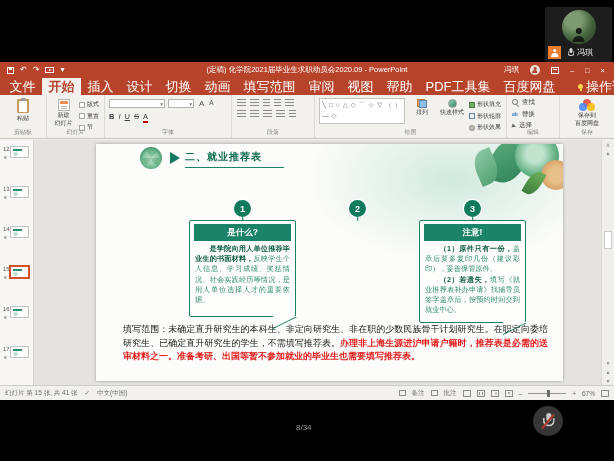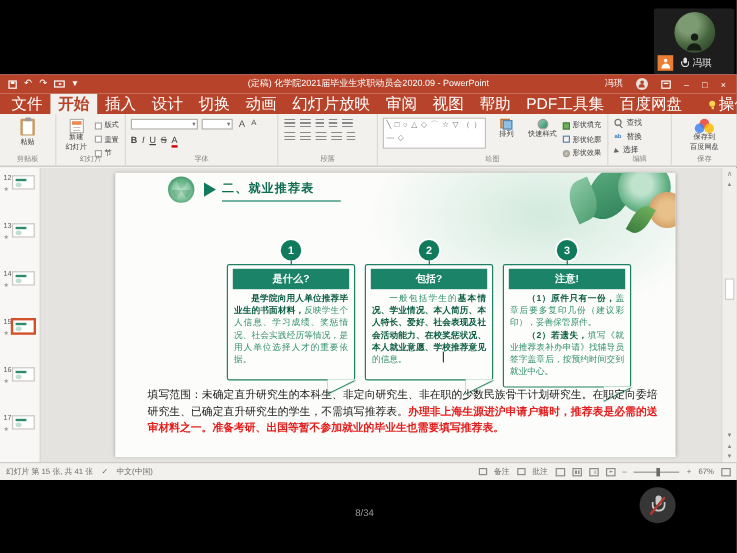--- a/index.html
+++ b/index.html
@@ -214,21 +214,21 @@
     </div>
   </div>
 
   <div class="tabs">
     <span class="tab">文件</span>
     <span class="tab active">开始</span>
     <span class="tab">插入</span>
     <span class="tab">设计</span>
     <span class="tab">切换</span>
     <span class="tab">动画</span>
-    <span class="tab">幻灯片放映</span>
+    <span class="tab">填写范围</span>
     <span class="tab">审阅</span>
     <span class="tab">视图</span>
     <span class="tab">帮助</span>
     <span class="tab">PDF工具集</span>
     <span class="tab">百度网盘</span>
     <span class="tellme">
       <span class="bulb"></span>
       <span>操作说明搜索</span>
     </span>
     <span class="share">
@@ -436,30 +436,20 @@
               <p>
             <b>是学院向用人单位推荐毕业生的书面材料，</b><span>反映学生个人信息、学习成绩、奖惩情况、社会实践经历等情况，是用人单位选择人才的重要依据。</span>
           </p>
             </div>
           <div class="fold"></div>
         </div>
       </div>
 
       <div class="cardwrap cw2">
         <div class="cardnum">2</div>
-        <div class="card">
-          <div class="card-h">包括?</div>
-          <div class="card-b">
-              <p>
-            <span>一般包括学生的</span><b>基本情况、学业情况、本人简历、本人特长、爱好、社会表现及社会活动能力、在校奖惩状况、本人就业意愿、学校推荐意见</b><span>的信息。</span>
-          </p>
-            </div>
-          <div class="ibeam"></div>
-          <div class="fold"></div>
-        </div>
       </div>
 
       <div class="cardwrap cw3">
         <div class="cardnum">3</div>
         <div class="card">
           <div class="card-h">注意!</div>
           <div class="card-b">
             <p><b>（1）原件只有一份，</b><span>盖章后要多复印几份（建议彩印），妥善保管原件。</span></p>
             <p><b>（2）若遗失，</b><span>填写《就业推荐表补办申请》找辅导员签字盖章后，按预约时间交到就业中心。</span></p>
           </div>

